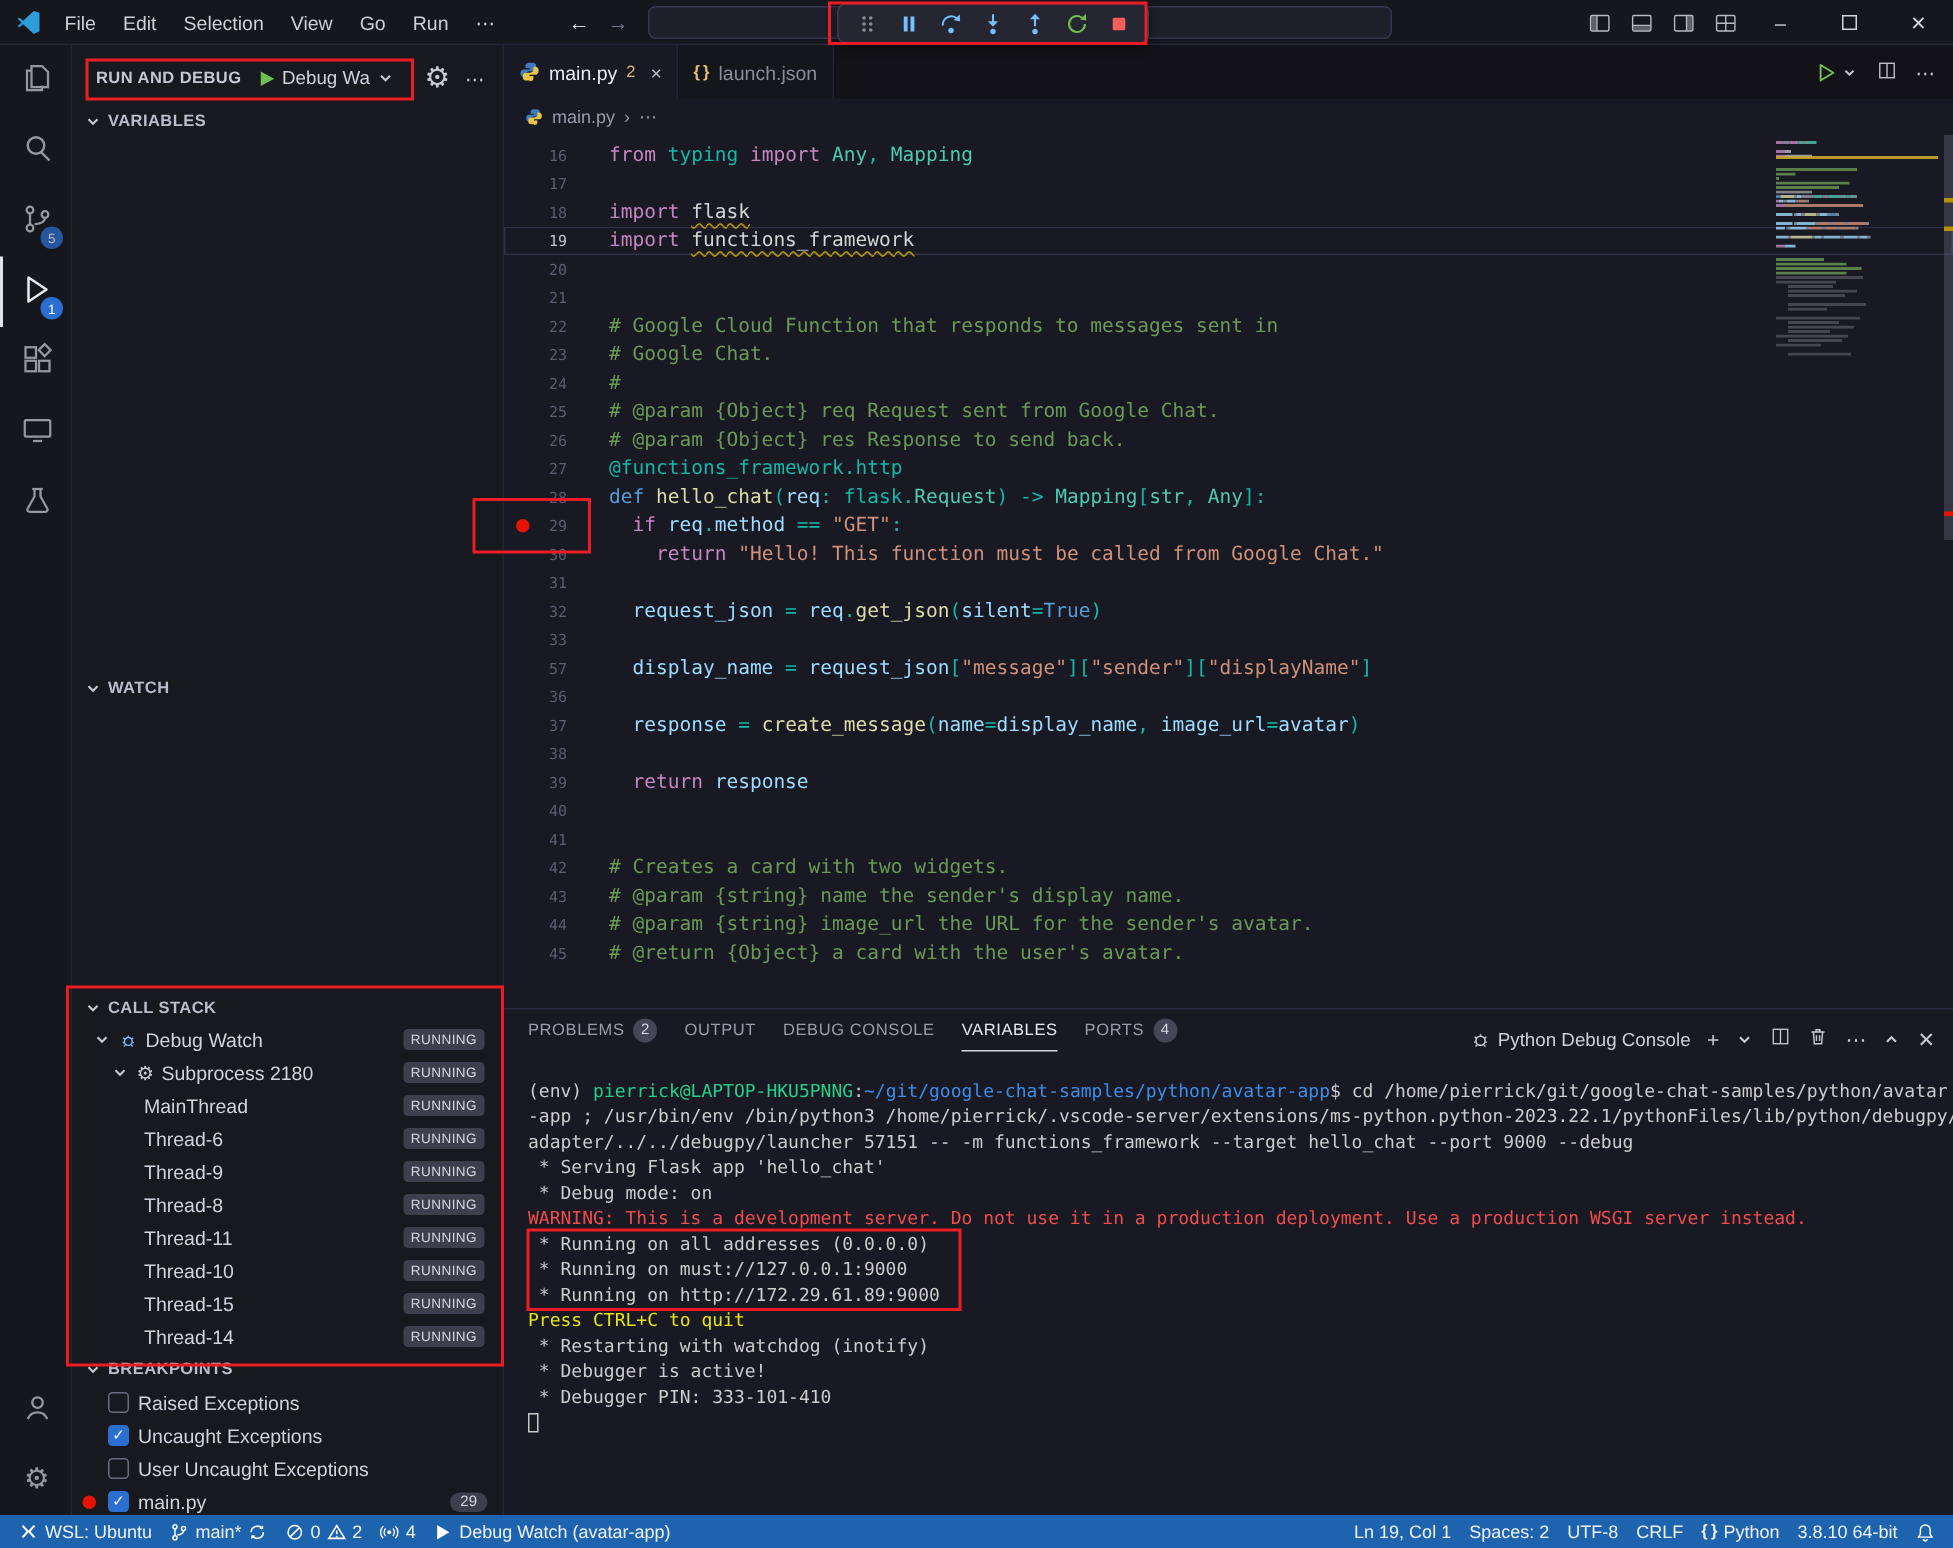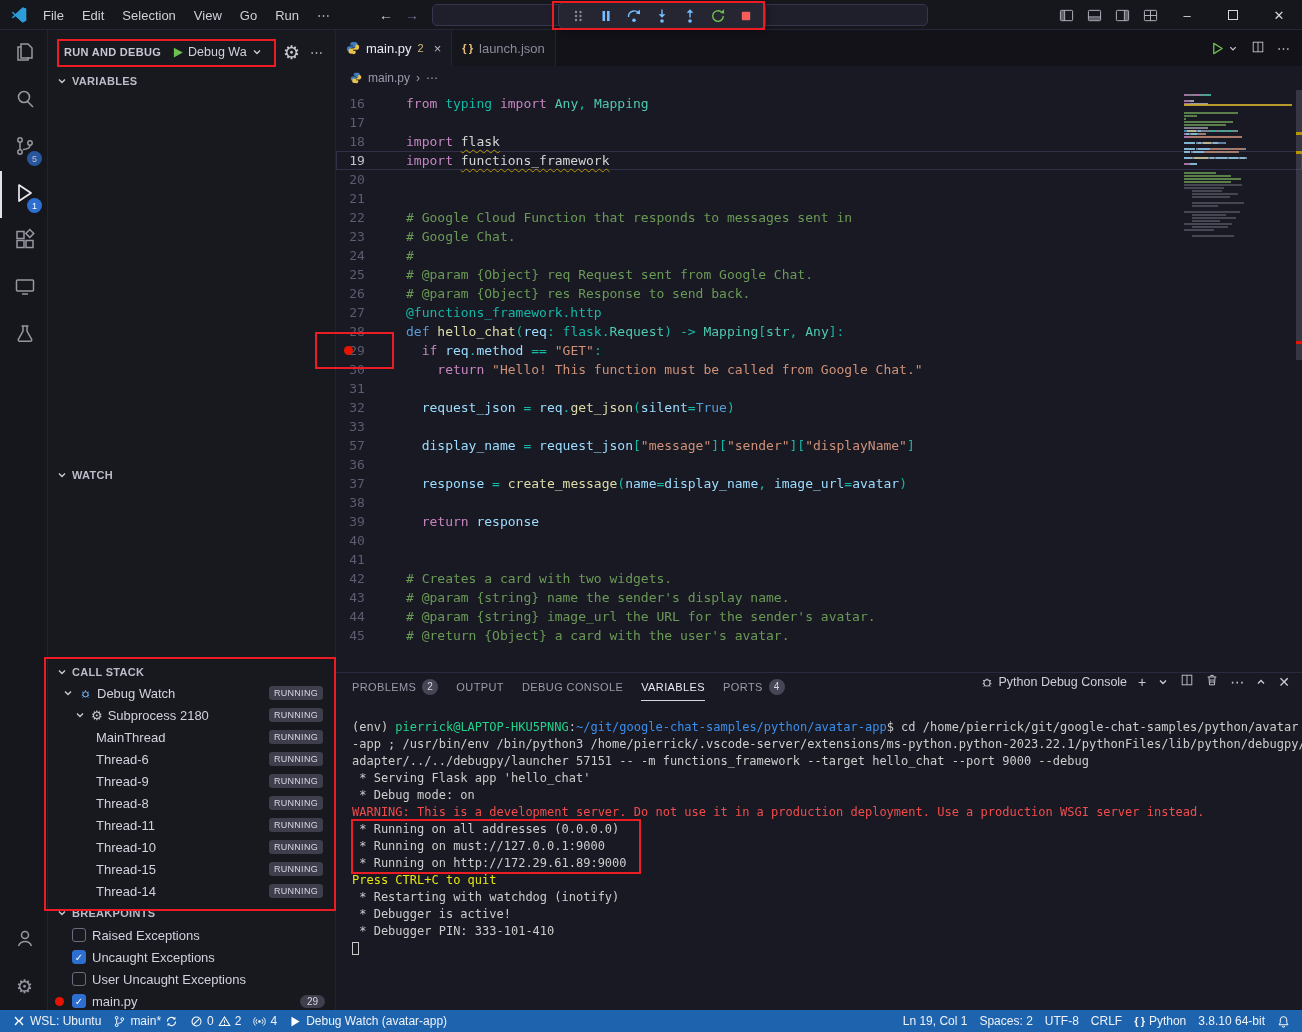--- a/index.html
+++ b/index.html
@@ -58,21 +58,21 @@
   .tab-badge{font-size:11px;color:#d7ba7d;}
   .tab-close{font-size:13px;color:#b9b9c4;margin-left:4px;}
   .json-braces{color:#e8c07a;font-size:11px;font-weight:bold;}
   .tab-actions{margin-left:auto;display:flex;align-items:center;gap:12px;padding-right:12px;color:#c9c9d2;}
   .breadcrumb{height:24px;display:flex;align-items:center;gap:6px;padding-left:14px;background:#191924;font-size:12px;color:#9a9aac;}
   .code-area{height:582px;background:#191924;position:relative;overflow:hidden;}
   #code-lines{position:absolute;left:0;top:4px;right:0;}
   .cline{height:19px;line-height:19px;display:flex;font-family:"DejaVu Sans Mono",monospace;font-size:13px;white-space:pre;}
   .cline.current{box-shadow:inset 0 0 0 1px #30304a;}
   .gutter{width:42px;flex:none;position:relative;text-align:right;}
-  .ln{display:inline-block;width:42px;text-align:center;color:#5c5c72;font-size:13px;font-family:"DejaVu Sans Mono",monospace;}
+  .ln{display:inline-block;width:42px;text-align:right;color:#5c5c72;font-size:10px;font-family:"DejaVu Sans Mono",monospace;}
   .cline.current .ln{color:#c2c2cc;}
   .bp-dot{position:absolute;left:-28px;top:5px;width:9px;height:9px;border-radius:50%;background:#e51400;}
   .gutter .bp-dot{left:8px;}
   .ltext{padding-left:28px;color:#d4d4d4;}
   .tk-kw{color:#c586c0;} .tk-kwb{color:#569cd6;} .tk-type{color:#4ec9b0;} .tk-fn{color:#dcdcaa;}
   .tk-var{color:#9cdcfe;} .tk-str{color:#ce9178;} .tk-com{color:#6a9955;} .tk-pl{color:#14b8a6;}
   .tk-wu{color:#d4d4d4;text-decoration:underline;text-decoration-style:wavy;text-decoration-color:#b89500;text-decoration-thickness:1px;text-underline-offset:3px;}
 
   .minimap{position:absolute;right:10px;top:4px;width:108px;}
   .mm-line{height:3px;line-height:0;white-space:nowrap;overflow:hidden;}
@@ -80,21 +80,21 @@
   .mm-kw{background:#c586c0;}.mm-kwb{background:#569cd6;}.mm-type{background:#4ec9b0;}.mm-fn{background:#dcdcaa;}
   .mm-var{background:#9cdcfe;}.mm-str{background:#ce9178;}.mm-com{background:#6a9955;}.mm-pl{background:#9a9aa8;}
   .mm-wu{background:#bcbcc8;}.mm-x{background:rgba(150,150,165,.45);}
   .mm-marker{position:absolute;left:0;right:0;height:2px;background:#caa92e;opacity:.9;}
   .code-scrollbar{position:absolute;right:0;top:0;width:6px;bottom:0;}
   .code-thumb{position:absolute;top:0;right:0;width:6px;height:270px;background:rgba(130,130,150,.28);}
   .ruler-tick{position:absolute;right:0;width:6px;height:3px;}
 
   
   .panel{height:338px;background:#191924;border-top:1px solid #2a2a3e;display:flex;flex-direction:column;}
-  .panel-header{height:28px;display:flex;align-items:flex-start;padding:0 12px 0 16px;}
+  .panel-header{height:28px;display:flex;align-items:flex-end;padding:0 12px 0 16px;}
   .ptab{display:flex;align-items:center;gap:6px;font-size:11px;letter-spacing:.4px;color:#9a9aaa;margin-right:18px;height:100%;border-bottom:1px solid transparent;}
   .ptab.active{color:#e8e8f0;border-bottom:1px solid #d7d7e0;}
   .ptab-badge{min-width:16px;height:16px;border-radius:9px;background:#464657;color:#d8d8e4;font-size:10px;display:flex;align-items:center;justify-content:center;padding:0 4px;}
   .panel-actions{margin-left:auto;display:flex;align-items:center;gap:11px;color:#c9c9d2;}
   .terminal-name{display:flex;align-items:center;gap:5px;font-size:12.5px;color:#cfcfda;}
   .pa-glyph{font-size:14px;color:#c9c9d2;}
   .terminal{flex:1;position:relative;padding:18px 0 0 16px;font-family:"DejaVu Sans Mono",monospace;font-size:12px;line-height:17px;color:#cccccc;overflow:hidden;}
   .term-line{white-space:pre;height:17px;}
   .tt-p{color:#cccccc;} .tt-g{color:#23d18b;} .tt-b{color:#3b8eea;} .tt-r{color:#f14c4c;margin-top:28px;} .tt-y{color:#e5e510;}
   .cursor-block{display:inline-block;width:7px;height:13px;border:1px solid #c8c8c8;vertical-align:middle;}
@@ -307,21 +307,21 @@
       </span>
     </div>
 
     <div class="sb-section-header" style="top:40px;">
       <svg class="chev" width="10" height="10" viewBox="0 0 10 10">
           <path d="M2 3.5l3 3 3-3" stroke="#c9c9d2" fill="none" stroke-width="1.4"></path>
         </svg>
       <span>VARIABLES</span>
     </div>
 
-    <div class="sb-section-header" style="top:434px;align-items:center;">
+    <div class="sb-section-header" style="top:418px;align-items:center;">
       <svg class="chev" width="10" height="10" viewBox="0 0 10 10">
           <path d="M2 3.5l3 3 3-3" stroke="#c9c9d2" fill="none" stroke-width="1.4"></path>
         </svg>
       <span>WATCH</span>
     </div>
 
     <div class="sb-section-header" style="top:631px;">
       <svg class="chev" width="10" height="10" viewBox="0 0 10 10">
           <path d="M2 3.5l3 3 3-3" stroke="#c9c9d2" fill="none" stroke-width="1.4"></path>
         </svg>

